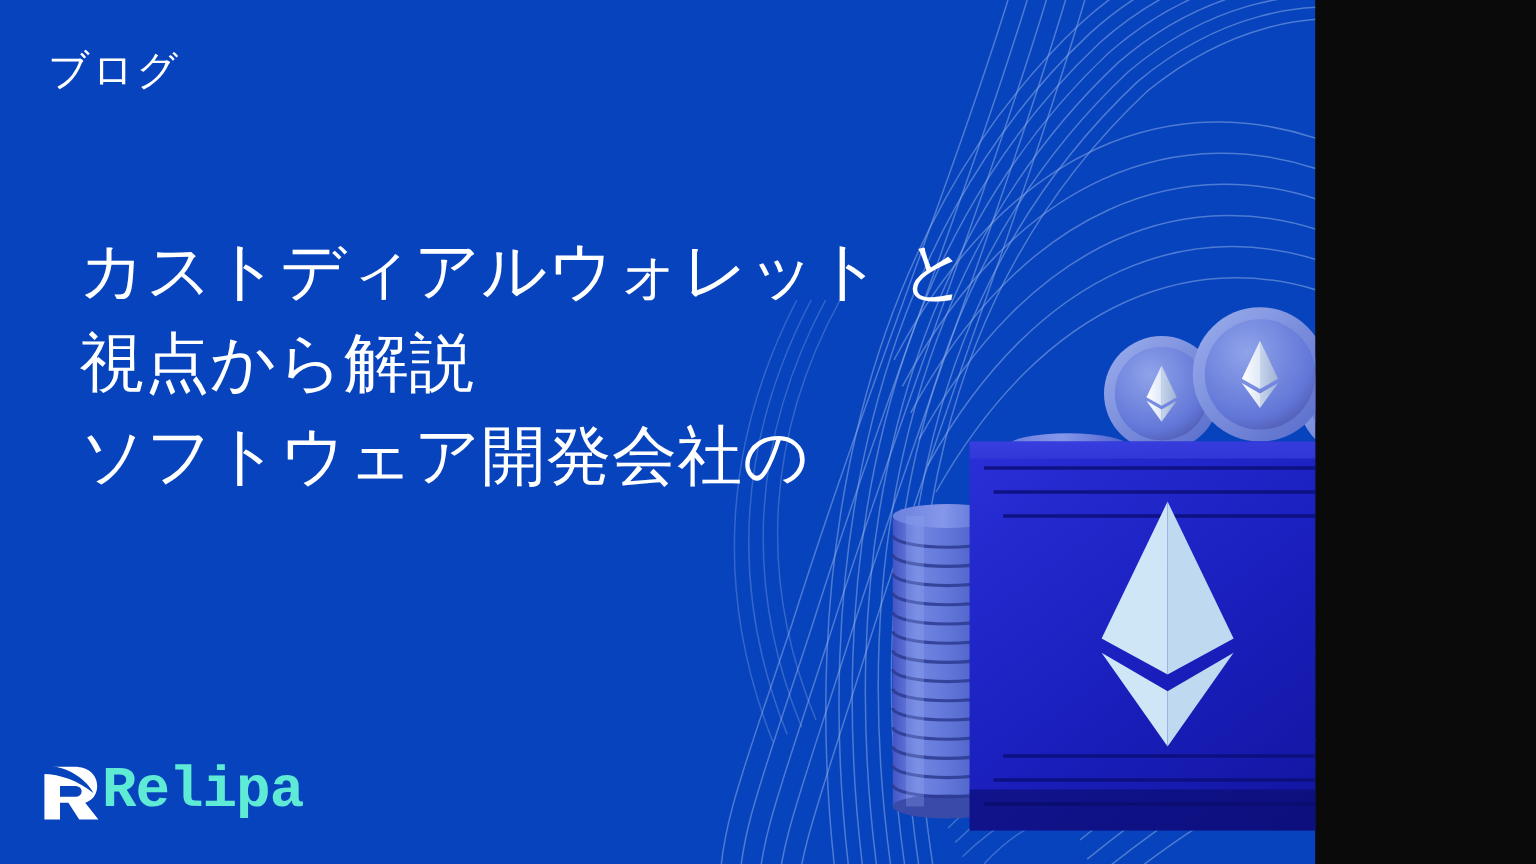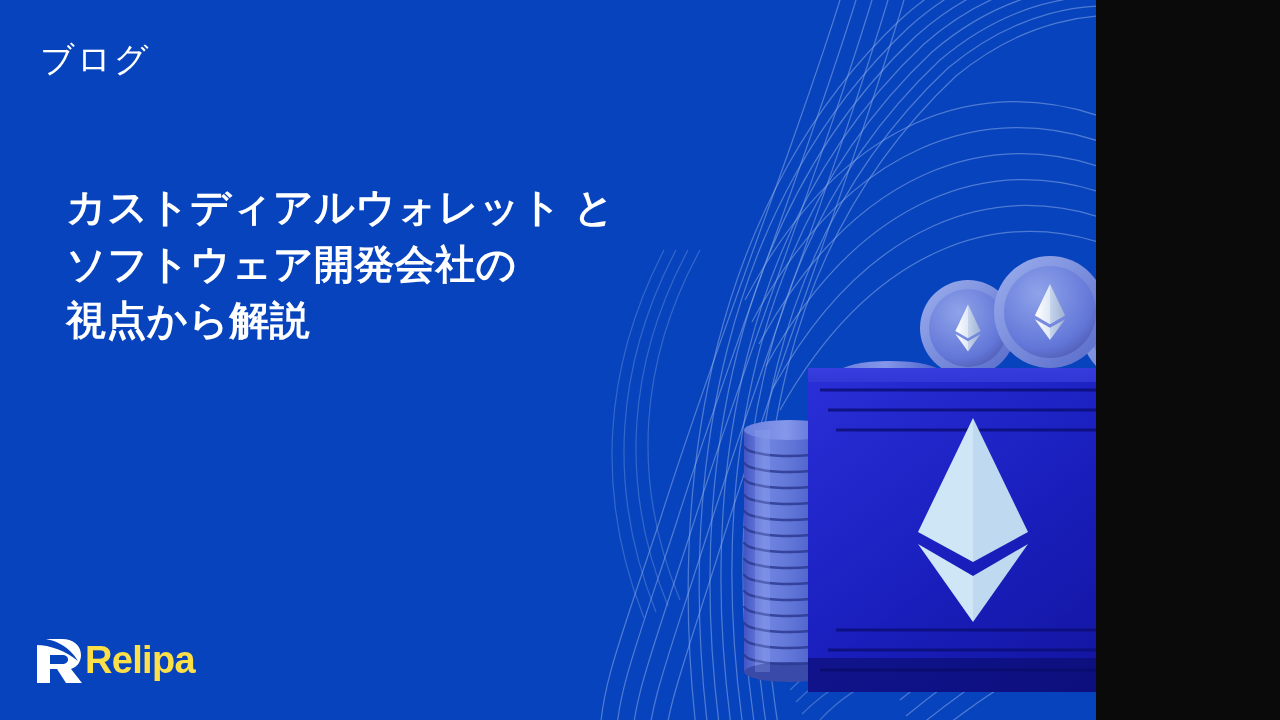--- a/index.html
+++ b/index.html
@@ -35,49 +35,49 @@
     font-weight: 400;
     color: #ffffff;
     letter-spacing: 0.06em;
     white-space: pre;
   }
   #title {
     position: absolute;
     left: 66px;
     top: 152px;
     width: 720px;
-    font-size: 40px;
+    font-size: 54px;
     line-height: 1.42;
-    font-weight: 700;
+    font-weight: 400;
     color: #ffffff;
     letter-spacing: 0.01em;
   }
   #title .tline {
     display: block;
     white-space: pre;
   }
 
   
   #logo {
     position: absolute;
     left: 32px;
     top: 634px;
     display: flex;
     align-items: center;
     height: 52px;
   }
   #logo-mark { display: block; }
   #logo-word {
-    font-size: 38px;
+    font-size: 48px;
     font-weight: 700;
-    color: #fde047;
+    color: #5eead4;
     letter-spacing: -0.018em;
     line-height: 1;
     margin-left: 1px;
-    font-family: Liberation Sans, sans-serif;
+    font-family: Liberation Mono, monospace;
   }
 
   
   #illustration {
     position: absolute;
     left: 700px;
     top: 250px;
     width: 580px;
     height: 470px;
     pointer-events: none;
@@ -153,22 +153,22 @@
         <path d="M676,250 C616,364 606,488 656,612"></path>
         <path d="M664,250 C604,366 594,492 644,618"></path>
       </g>
     </g>
   </svg>
 
   <div id="kicker">ブログ</div>
 
   <h1 id="title">
     <span class="tline">カストディアルウォレット と</span>
+    <span class="tline">視点から解説</span>
     <span class="tline">ソフトウェア開発会社の</span>
-    <span class="tline">視点から解説</span>
   </h1>
 
   <svg id="illustration" viewBox="0 0 580 470" preserveAspectRatio="none">
     <defs>
       <linearGradient id="gWalletFace" x1="0" y1="0" x2="1" y2="1">
         <stop offset="0%" stop-color="#2a2fd8"></stop>
         <stop offset="45%" stop-color="#1a1fbe"></stop>
         <stop offset="100%" stop-color="#0f1192"></stop>
       </linearGradient>
       <linearGradient id="gWalletSide" x1="0" y1="0" x2="1" y2="0">

